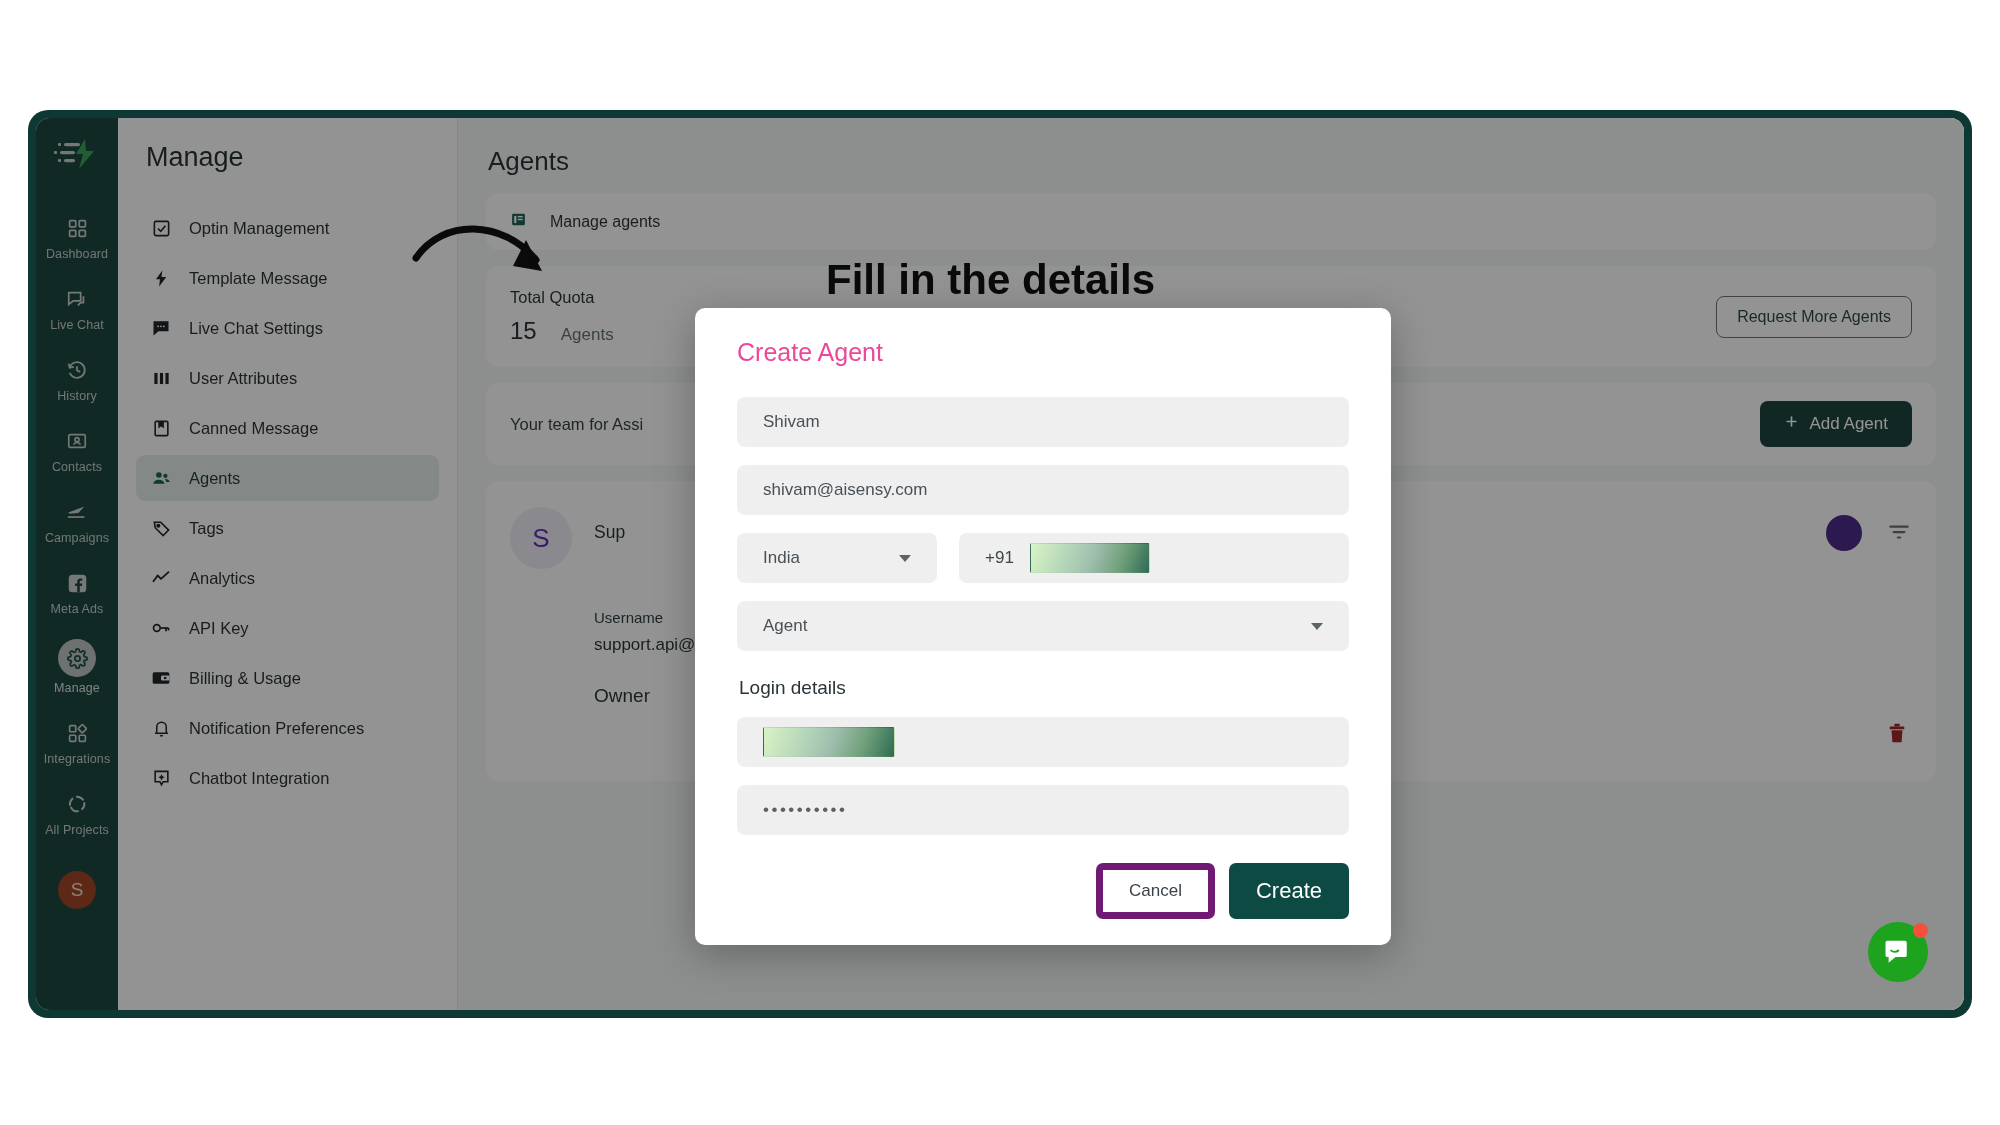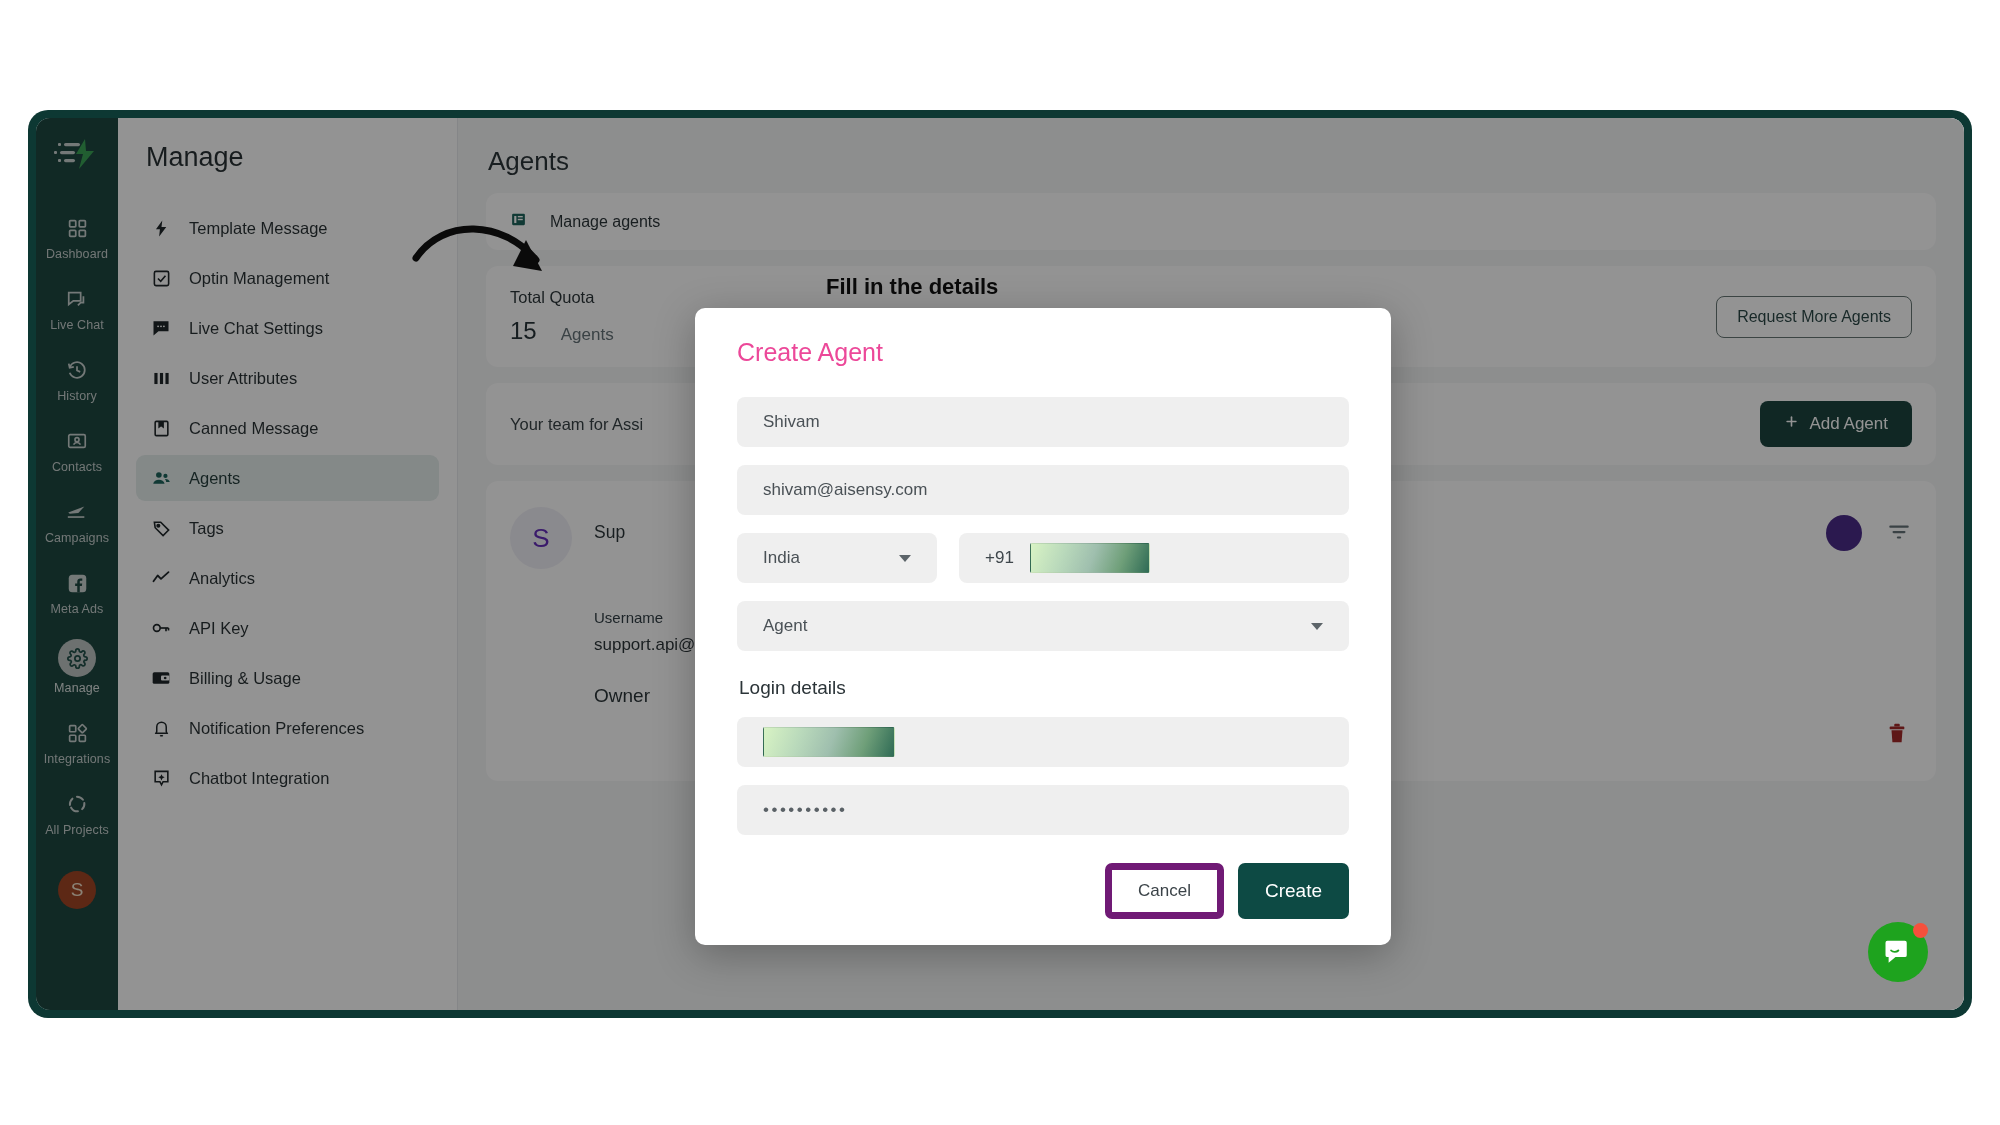--- a/index.html
+++ b/index.html
@@ -156,23 +156,22 @@
   #agent-right { display:flex; align-items:center; gap: 24px; padding-top: 8px; }
   #purple-dot { width: 36px; height: 36px; border-radius: 50%; background: #3f1f82; }
   .filter-ico { color: #5c6a70; }
   #trash-ico { position: absolute; right: 28px; top: 240px; color: #9e1b1b; }
 
   
   #annotations { position: absolute; inset: 0; z-index: 60; pointer-events: none; }
   #annot-heading {
     position: absolute;
     left: 790px; top: 138px;
-    font-size: 22px; font-weight: bold; color: #0a0a0a;
+    font-size: 42px; font-weight: bold; color: #0a0a0a;
     font-family: "Liberation Sans", sans-serif;
-    margin-top: 18px;
   }
 
   
   #modal-overlay { position: absolute; inset: 0; z-index: 70; }
   #modal {
     position: absolute;
     left: 659px; top: 190px;
     width: 696px;
     background: #ffffff;
     border-radius: 10px;
@@ -211,21 +210,21 @@
   .dots { letter-spacing: 2.5px; font-size: 17px; color: #5a6166; }
 
   #modal-actions { display: flex; justify-content: flex-end; gap: 14px; margin-top: 28px; }
   #cancel-button {
     background: #ffffff; border: 7px solid #701a75;
     border-radius: 7px; font-size: 17px; color: #3b4348;
     padding: 11px 26px; cursor: pointer; font-family: inherit;
   }
   #create-button {
     background: #0d4a44; border: none;
-    border-radius: 7px; font-size: 19px; color: #ffffff;
+    border-radius: 7px; font-size: 22px; color: #ffffff;
     padding: 12px 27px; cursor: pointer; font-family: inherit;
   }
 
   
   #intercom-launcher {
     position: absolute; right: 36px; bottom: 28px;
     width: 60px; height: 60px; border-radius: 50%;
     background: #1ea31e;
     display: flex; align-items: center; justify-content: center;
     z-index: 65; cursor: pointer;
@@ -356,35 +355,35 @@
       </div>
 
       <div id="rail-avatar">S</div>
     </nav>
 
     <aside id="submenu">
       <div id="submenu-title">Manage</div>
 
       <div class="menu-item">
         <span class="menu-ico">
+          <svg width="19" height="19" viewBox="0 0 24 24" fill="none" stroke="currentColor" stroke-width="2">
+            <rect x="3" y="3" width="18" height="18" rx="2"></rect>
+              <polyline points="7.5,12 11,15.5 17,8.5"></polyline>
+          </svg>
+        </span>
+        <span class="menu-label">Optin Management</span>
+      </div>
+
+      <div class="menu-item">
+        <span class="menu-ico">
           <svg width="19" height="19" viewBox="0 0 24 24" fill="currentColor">
               <path d="M13 2 L5 13h5l-1 9 9-12h-6z"></path>
             </svg>
         </span>
         <span class="menu-label">Template Message</span>
-      </div>
-
-      <div class="menu-item">
-        <span class="menu-ico">
-          <svg width="19" height="19" viewBox="0 0 24 24" fill="none" stroke="currentColor" stroke-width="2">
-            <rect x="3" y="3" width="18" height="18" rx="2"></rect>
-              <polyline points="7.5,12 11,15.5 17,8.5"></polyline>
-          </svg>
-        </span>
-        <span class="menu-label">Optin Management</span>
       </div>
 
       <div class="menu-item">
         <span class="menu-ico">
           <svg width="20" height="20" viewBox="0 0 24 24" fill="currentColor">
             <path d="M3 4h18v12H9l-6 5z"></path>
               <circle cx="8.5" cy="10" r="1.1" fill="#fff"></circle>
               <circle cx="12" cy="10" r="1.1" fill="#fff"></circle>
               <circle cx="15.5" cy="10" r="1.1" fill="#fff"></circle>
           </svg>

